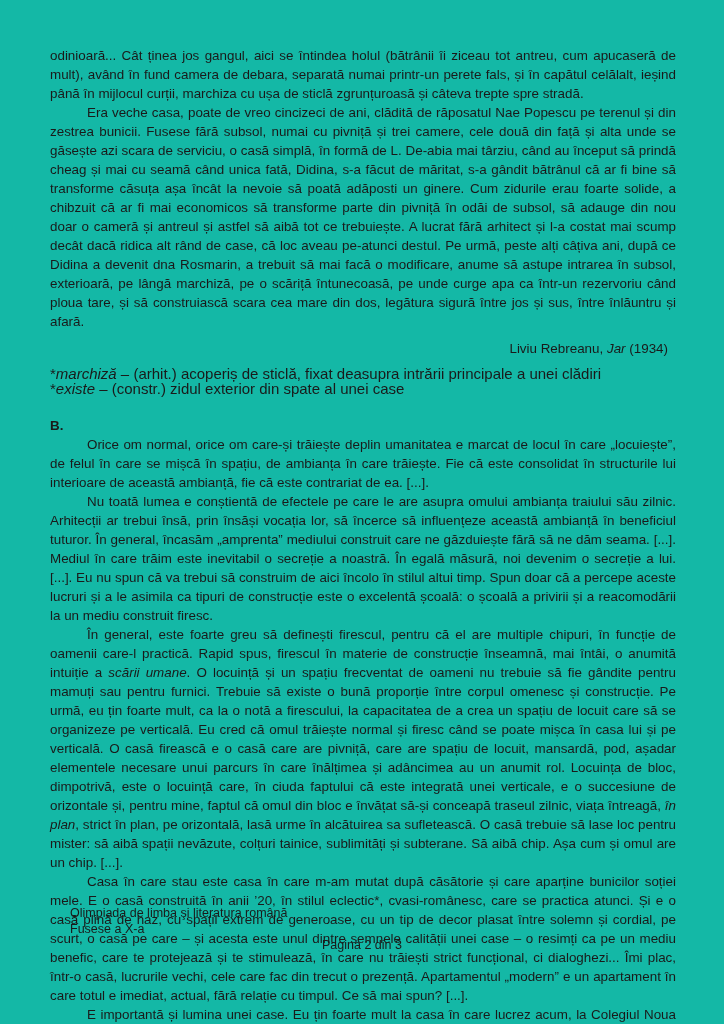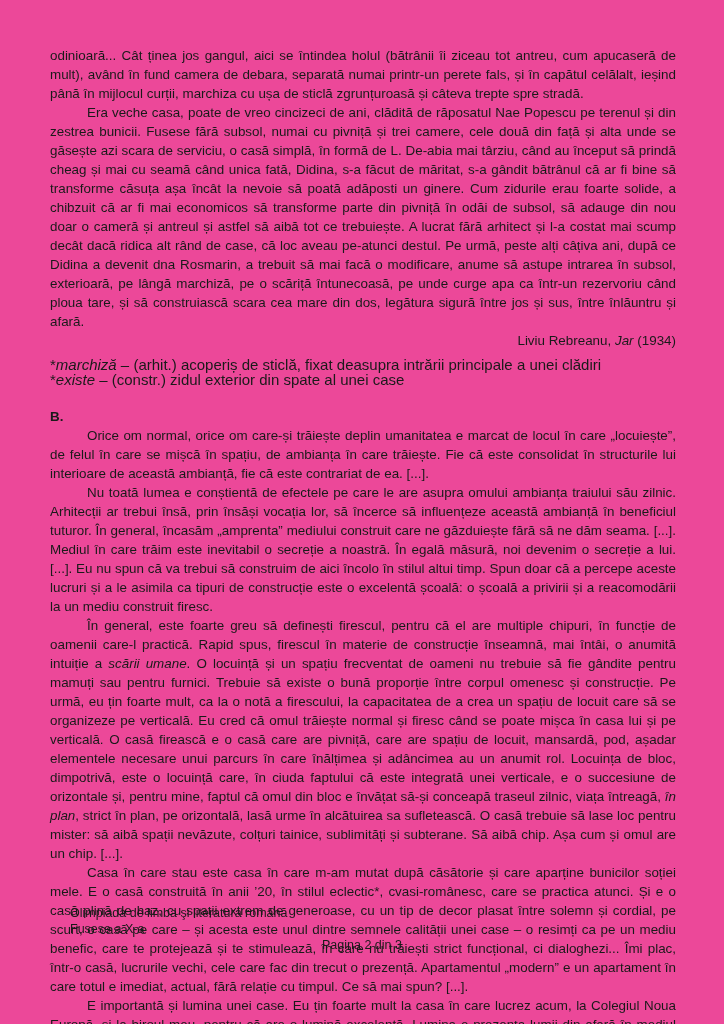--- a/index.html
+++ b/index.html
@@ -4,40 +4,40 @@
 <style>
   html, body {
     margin: 0;
     padding: 0;
     background: #ffffff;
   }
   .page {
     position: relative;
     width: 724px;
     height: 1024px;
-    background: #ec4899;
+    background: #14b8a6;
     color: #1a1a1a;
     font-family: "Liberation Sans", sans-serif;
     overflow: hidden;
   }
   .content {
     position: absolute;
     left: 50px;
     top: 46px;
     width: 626px;
   }
   .body-text {
     margin: 0;
     font-size: 13.4px;
     line-height: 19px;
     text-align: justify;
   }
   .indent { text-indent: 37px; }
   .attribution {
-    margin: 0;
+    margin: 8px;
     font-size: 13.4px;
     line-height: 19px;
     text-align: right;
   }
   .footnotes { margin-top: 7px; }
   .footnote {
     margin: 0;
     font-size: 15px;
     line-height: 15px;
     text-align: left;

